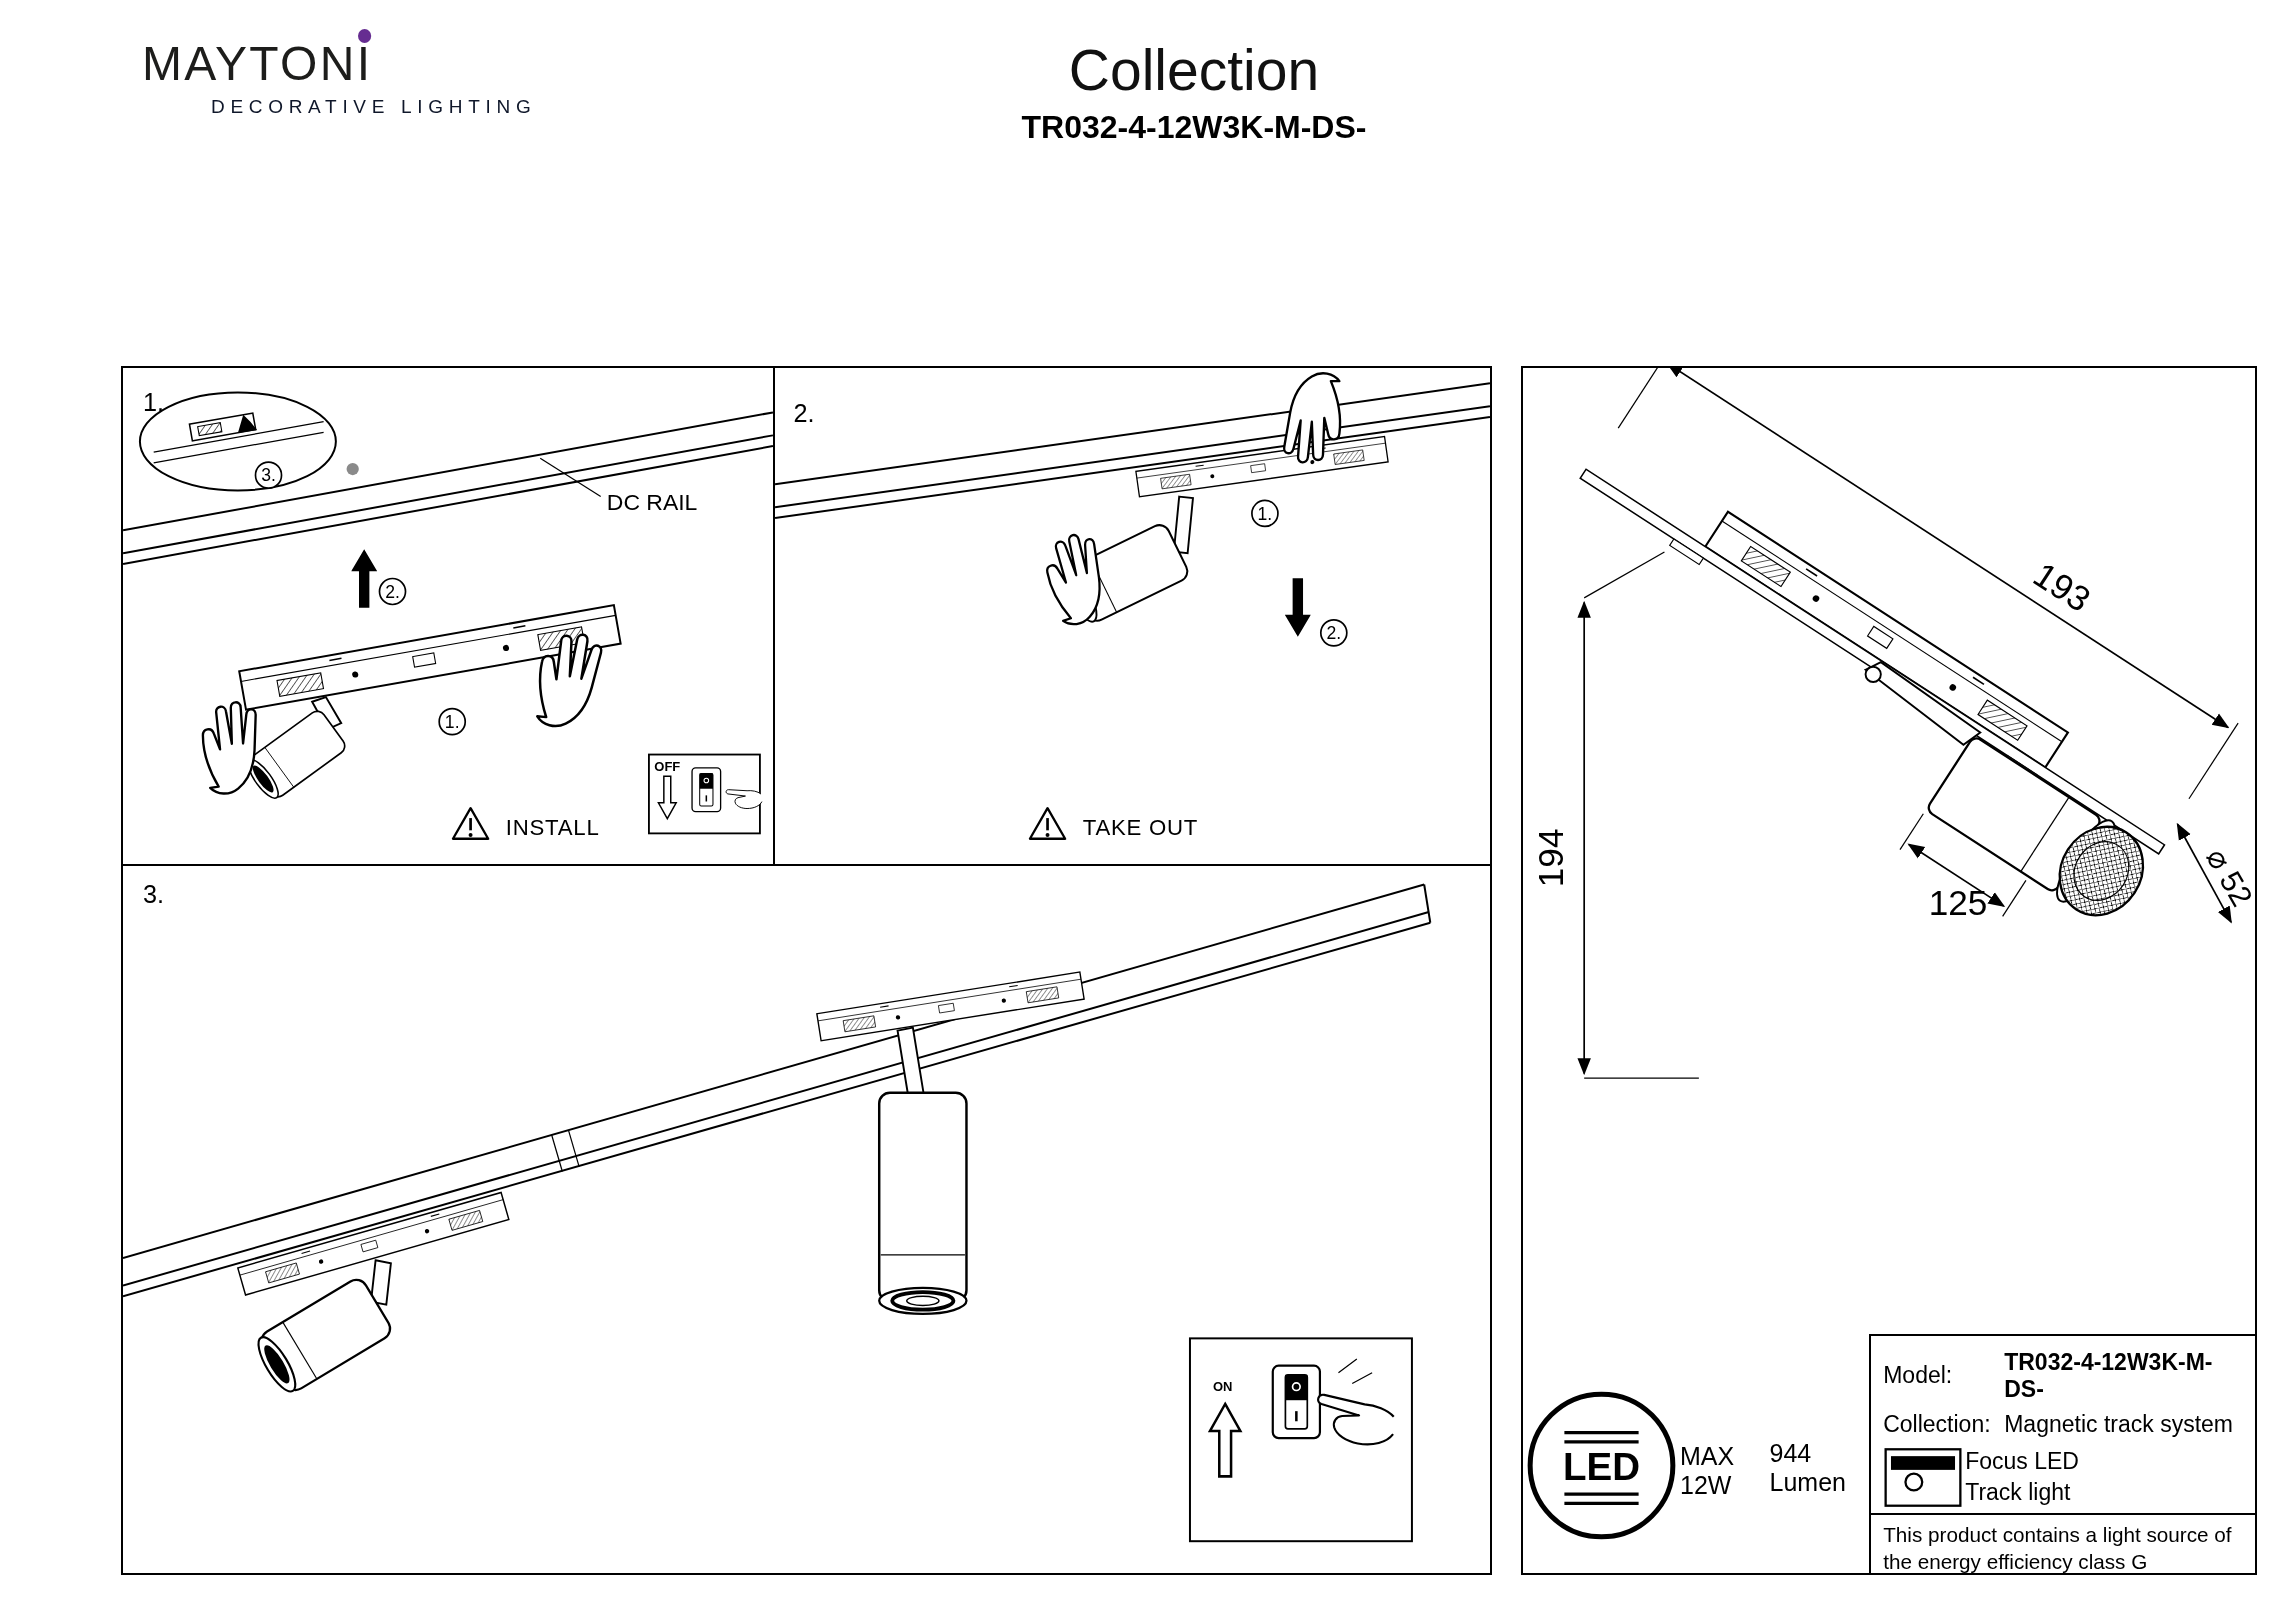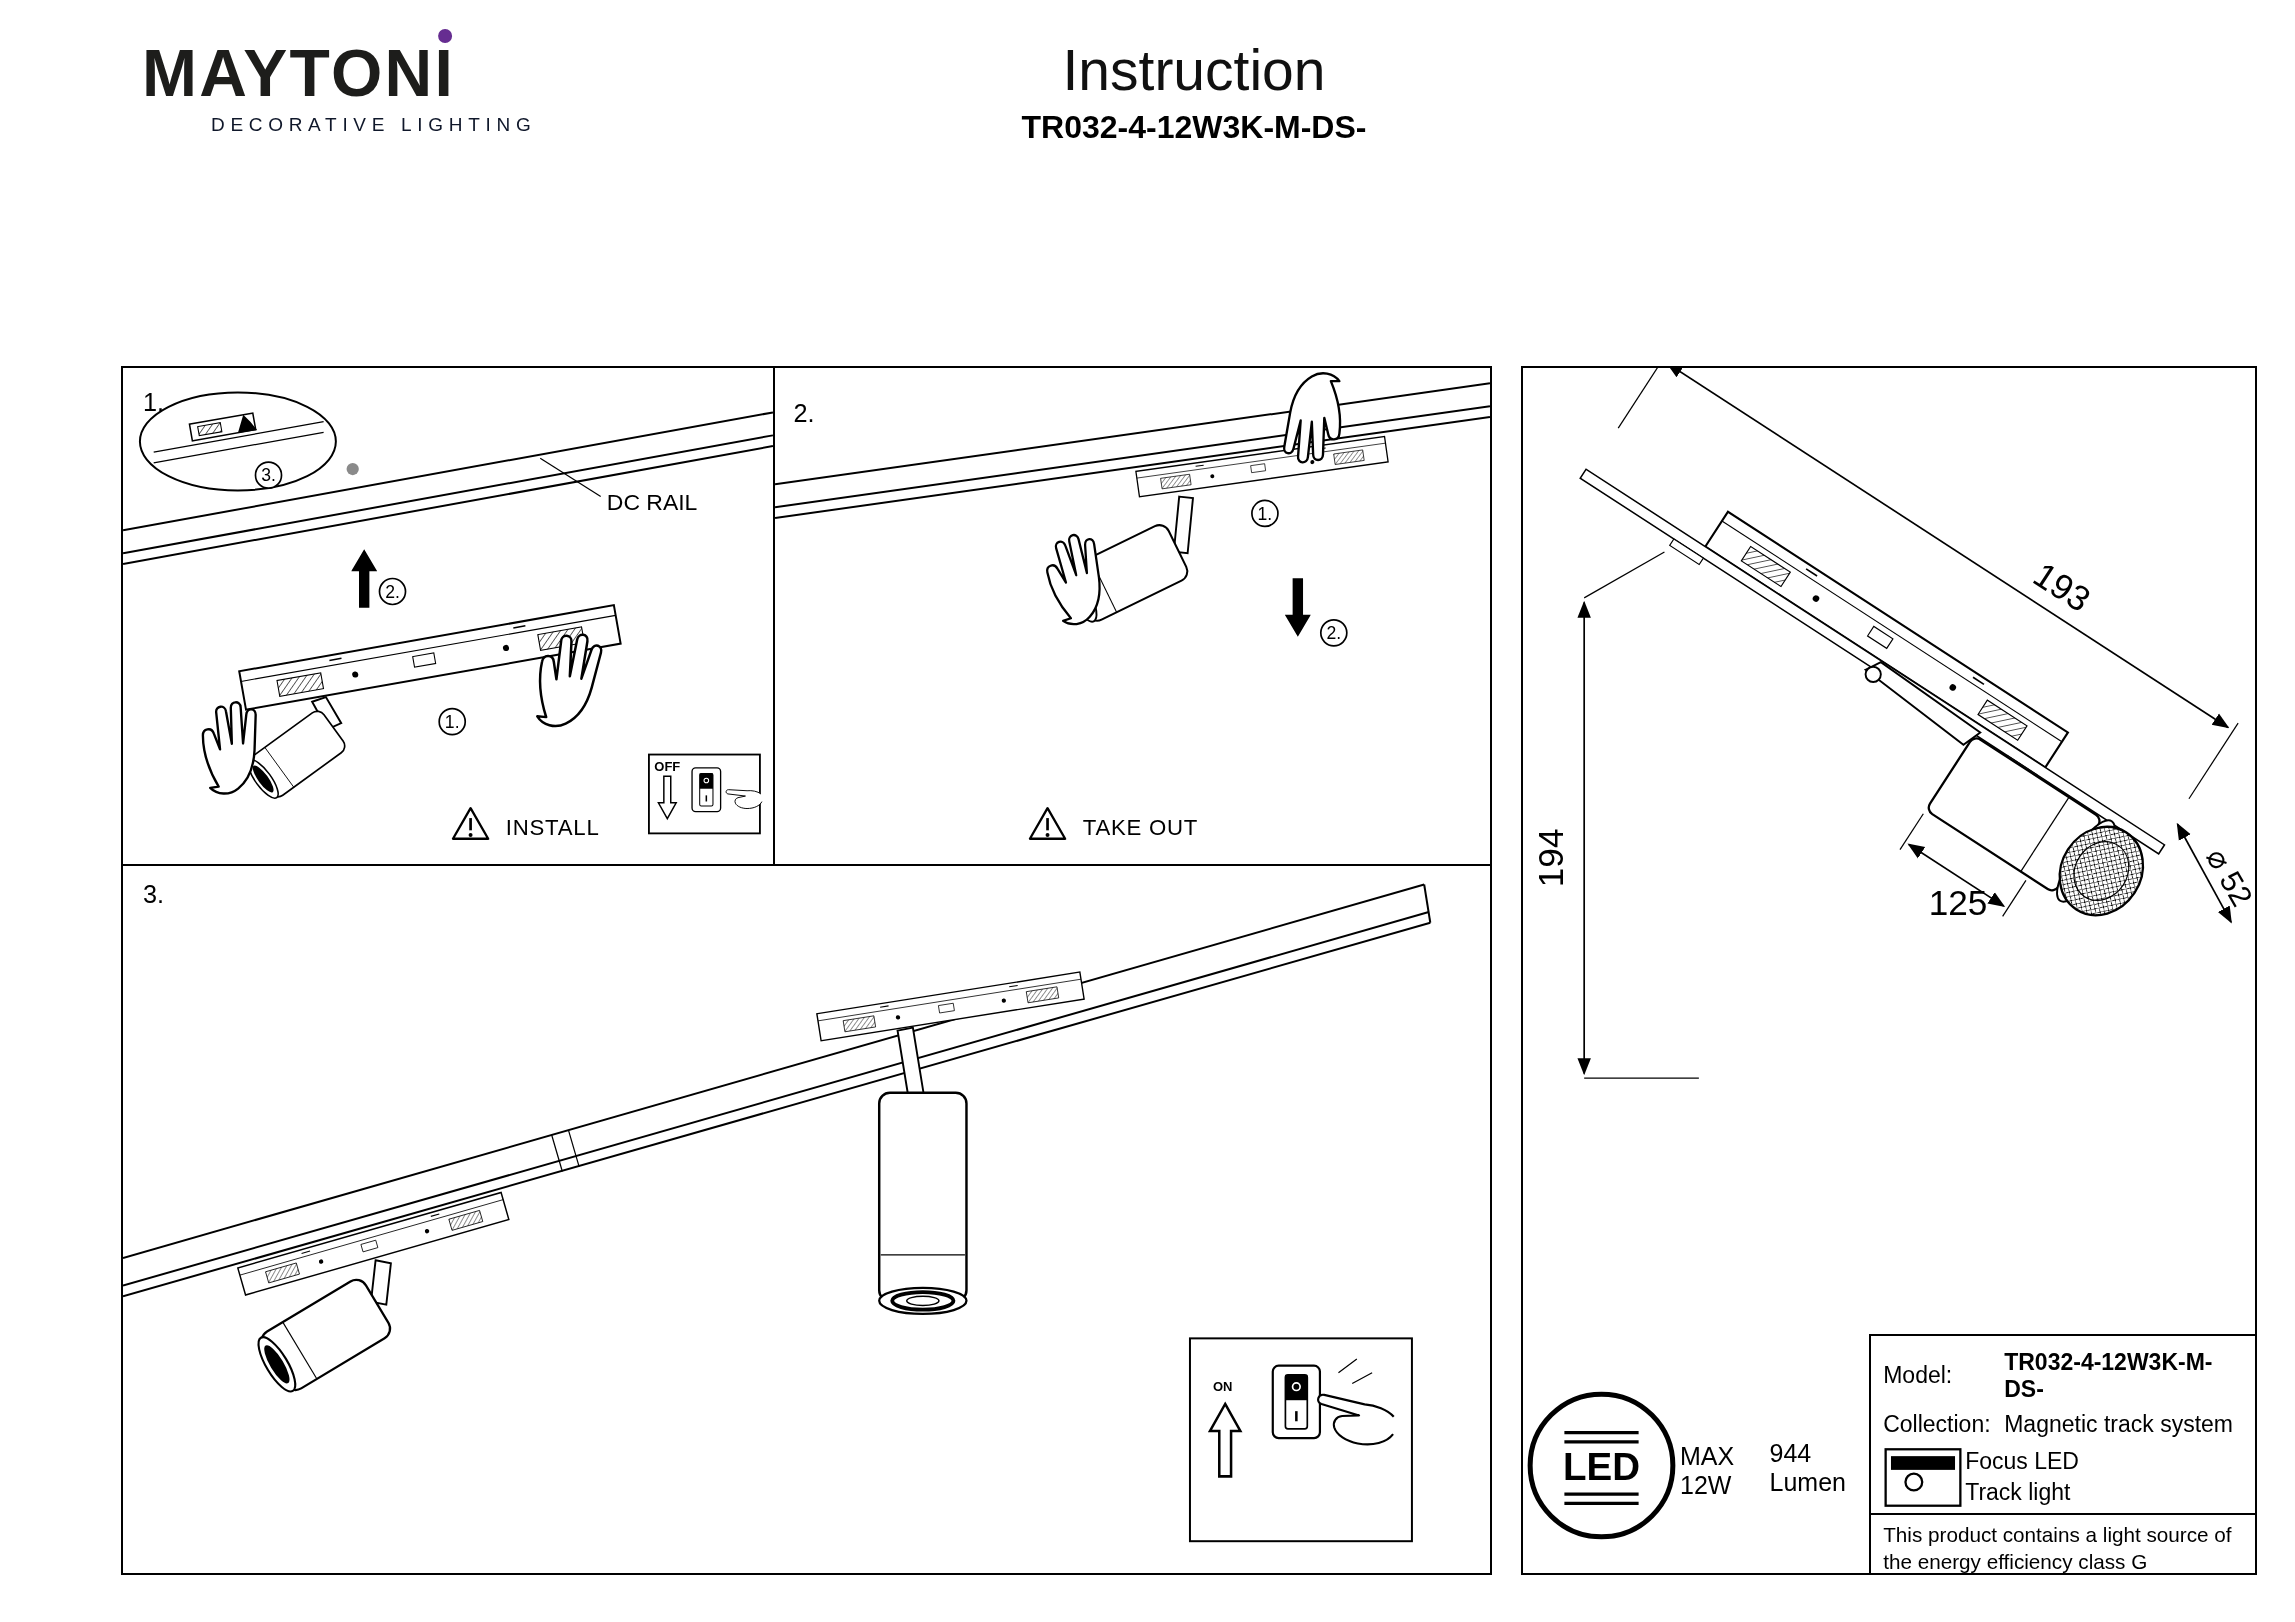--- a/index.html
+++ b/index.html
@@ -2,21 +2,21 @@
 <html style="font-size:12.2px"><head>
 <meta charset="utf-8">
 <style>
   *{margin:0;padding:0;box-sizing:border-box}
   html,body{background:#fff}
   body{width:2295px;height:1623px;position:relative;font-family:"Liberation Sans",sans-serif;color:#000}
   .page{position:absolute;inset:0;background:#fff}
 
   
   .logo-block{position:absolute;left:142px;top:40px}
-  .logo-text{font-size:66px;font-weight:bold;letter-spacing:2.3px;color:#1d1d1b;line-height:1;white-space:nowrap}
+  .logo-text{font-size:48px;font-weight:normal;letter-spacing:2.3px;color:#1d1d1b;line-height:1;white-space:nowrap}
   .logo-i{position:relative;display:inline-block}
   .logo-dot{position:absolute;top:-10.7px;left:50%;transform:translateX(-50%);width:13.8px;height:13.8px;border-radius:50%;background:#662d91}
   .logo-sub{font-size:19px;letter-spacing:5.7px;color:#0f172a;margin-top:7.7px;margin-left:69px;white-space:nowrap}
   .title-block{position:absolute;left:888px;top:37px;width:612px;text-align:center}
   .title{font-size:57px;color:#111}
   .model-no{font-size:32px;font-weight:bold;margin-top:6.1px}
 
   
   .panel{position:absolute;border:2.3px solid #000;background:#fff}
   .left-panel{left:121px;top:366px;width:1371px;height:1209px}
@@ -113,21 +113,21 @@
 </svg>
 
 <div class="page">
 
   <div class="logo-block">
     <div class="logo-text"><span>MAYTON</span><span class="logo-i"><span>I</span><span class="logo-dot"></span></span></div>
     <div class="logo-sub">DECORATIVE LIGHTING</div>
   </div>
 
   <div class="title-block">
-    <div class="title">Instruction</div>
+    <div class="title">Collection</div>
     <div class="model-no">TR032-4-12W3K-M-DS-</div>
   </div>
 
   <div class="panel left-panel">
 
     <svg class="step1" viewBox="0 0 849 648">
       <text x="26" y="56" class="t33">1.</text>
 
       <g>
         <line x1="0" y1="212" x2="849" y2="58" class="rail"></line>

